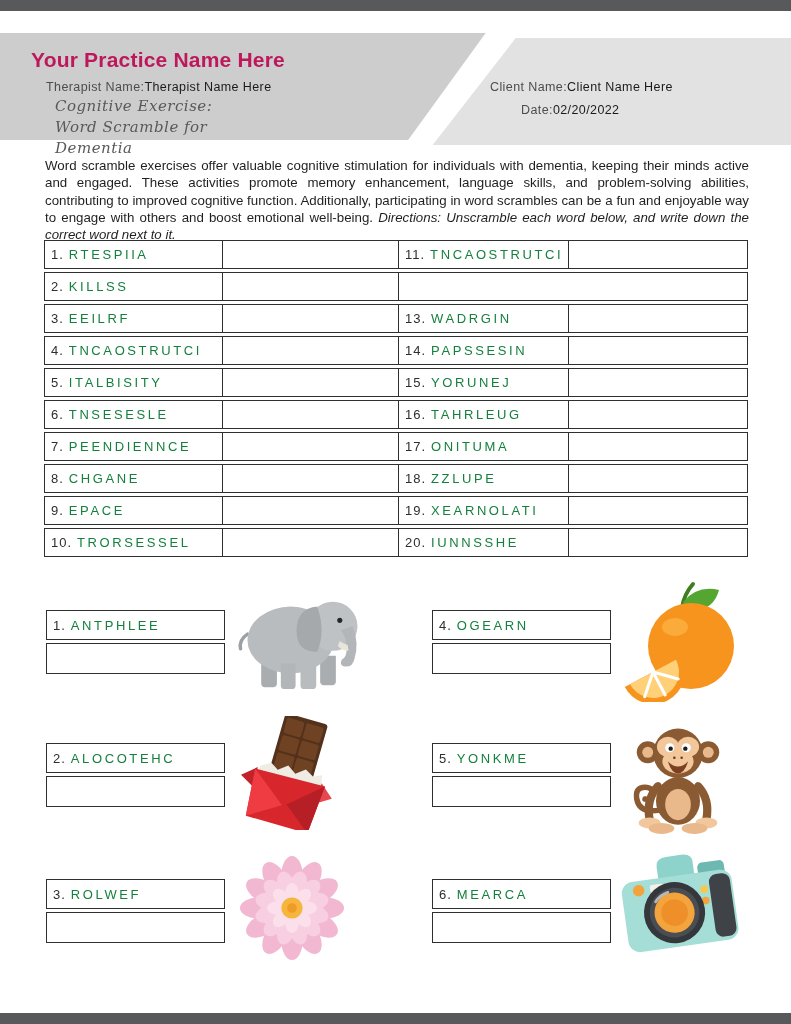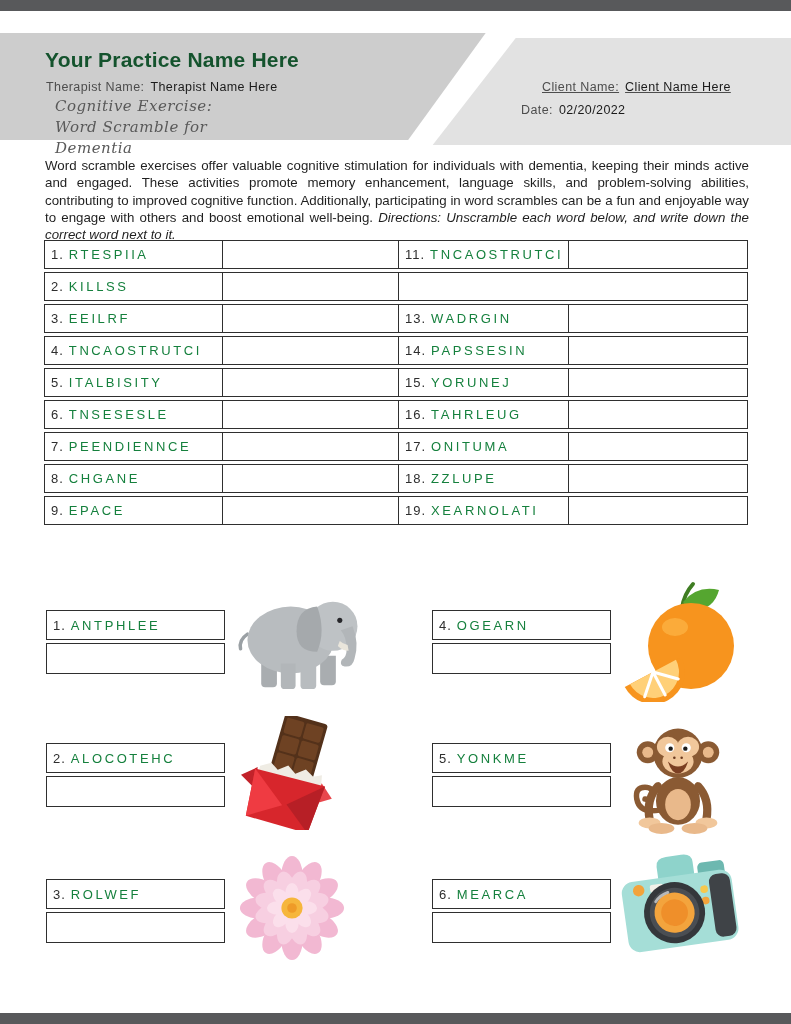--- a/index.html
+++ b/index.html
@@ -11,26 +11,26 @@
   .bar.top{top:0;}
   .bar.bottom{top:1013px;}
 
   
   .hdr-shape{position:absolute;left:0;width:791px;}
   .hdr-left{top:33px;height:107px;background:#cdcdcd;
             clip-path:polygon(0 0,61.4% 0,51.6% 100%,0 100%);}
   .hdr-right{top:38px;height:107px;background:#e2e2e2;
              clip-path:polygon(65.2% 0,100% 0,100% 100%,54.7% 100%);}
 
-  .practice-name{position:absolute;left:45px;top:48px;font-size:21px;
-                 font-weight:bold;color:#14532d;letter-spacing:.2px;}
+  .practice-name{position:absolute;left:31px;top:48px;font-size:21px;
+                 font-weight:bold;color:#be185d;letter-spacing:.2px;}
   .hdr-line{position:absolute;font-size:12.5px;color:#4d4d4d;letter-spacing:.4px;}
-  .hdr-line .val{color:#1b1b1b;margin-left:6px;}
+  .hdr-line .val{color:#1b1b1b;}
   .therapist-line{left:46px;top:80px;}
-  .client-line{left:542px;top:80px;text-decoration:underline;}
+  .client-line{left:490px;top:80px;}
   .date-line{left:521px;top:103px;text-align:center;}
   .exercise-title{position:absolute;left:55px;top:96px;width:195px;
                   font-family:"DejaVu Serif",serif;font-style:italic;
                   font-size:15px;line-height:1.4;color:#595959;letter-spacing:.5px;}
 
   
   .intro{position:absolute;left:45px;top:157px;width:704px;font-size:13.3px;
          line-height:1.3;color:#1f1f1f;text-align:justify;margin:0;}
   .intro em{font-style:italic;}
 
@@ -174,20 +174,32 @@
     </div>
     <div class="wrow">
       <div class="cell c1">
           <span class="num">9.</span>
           <span class="scr">EPACE</span>
         </div>
       <div class="cell c2"></div>
       <div class="cell c3">
           <span class="num">19.</span>
           <span class="scr">XEARNOLATI</span>
+        </div>
+      <div class="cell c4"></div>
+    </div>
+    <div class="wrow">
+      <div class="cell c1">
+          <span class="num">10.</span>
+          <span class="scr">TRORSESSEL</span>
+        </div>
+      <div class="cell c2"></div>
+      <div class="cell c3">
+          <span class="num">20.</span>
+          <span class="scr">IUNNSSHE</span>
         </div>
       <div class="cell c4"></div>
     </div>
   </div>
 
   <div class="pic-box" style="left:46px;top:610px;">
     <div class="pic-cell pic-label">
         <span class="num">1.</span>
         <span class="scr">ANTPHLEE</span>
       </div>

